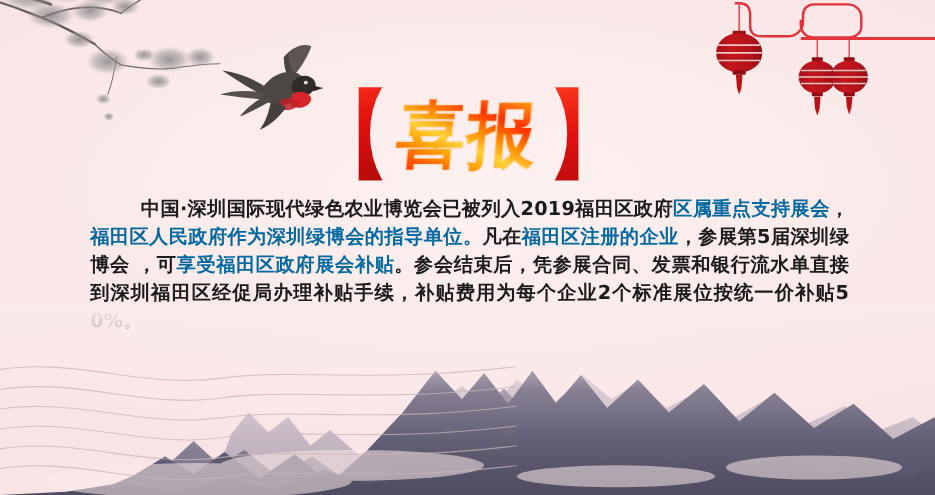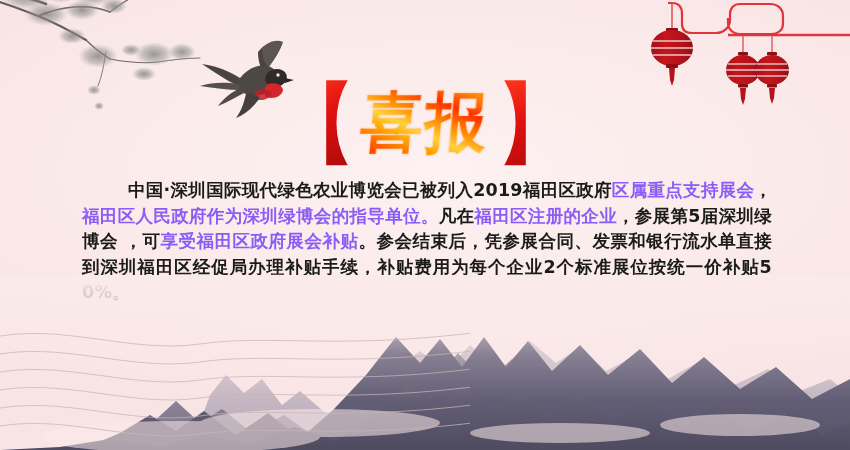--- a/index.html
+++ b/index.html
@@ -124,21 +124,21 @@
     font-family: "DejaVu Sans", "Liberation Sans", sans-serif;
     font-weight: 700;
     font-size: 17.5px;
     line-height: 25.5px;
     color: #1b1b1b;
     letter-spacing: .2px;
     text-align: justify;
     text-indent: 46px;
     word-break: break-all;
   }
-  .body-copy .hl { color: #8b5cf6; }
+  .body-copy .hl { color: #0369a1; }
 
   
   .waves {
     position: absolute;
     left: 0;
     bottom: 0;
     width: 470px;
     height: 140px;
     pointer-events: none;
   }

